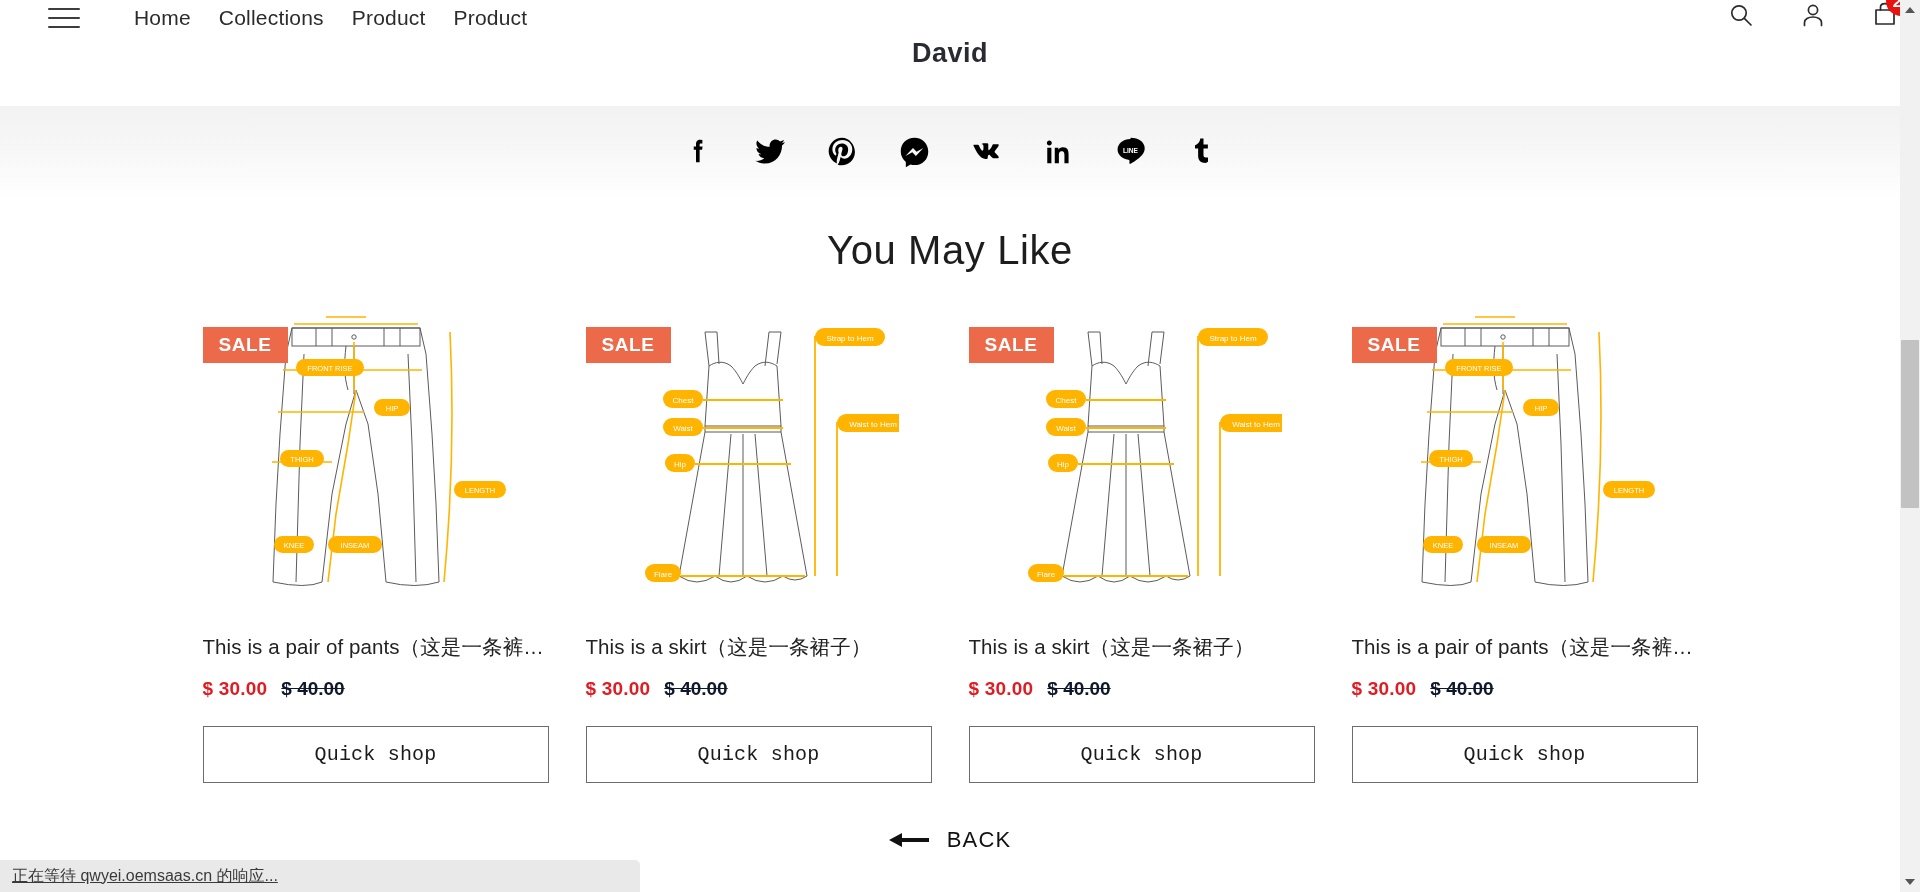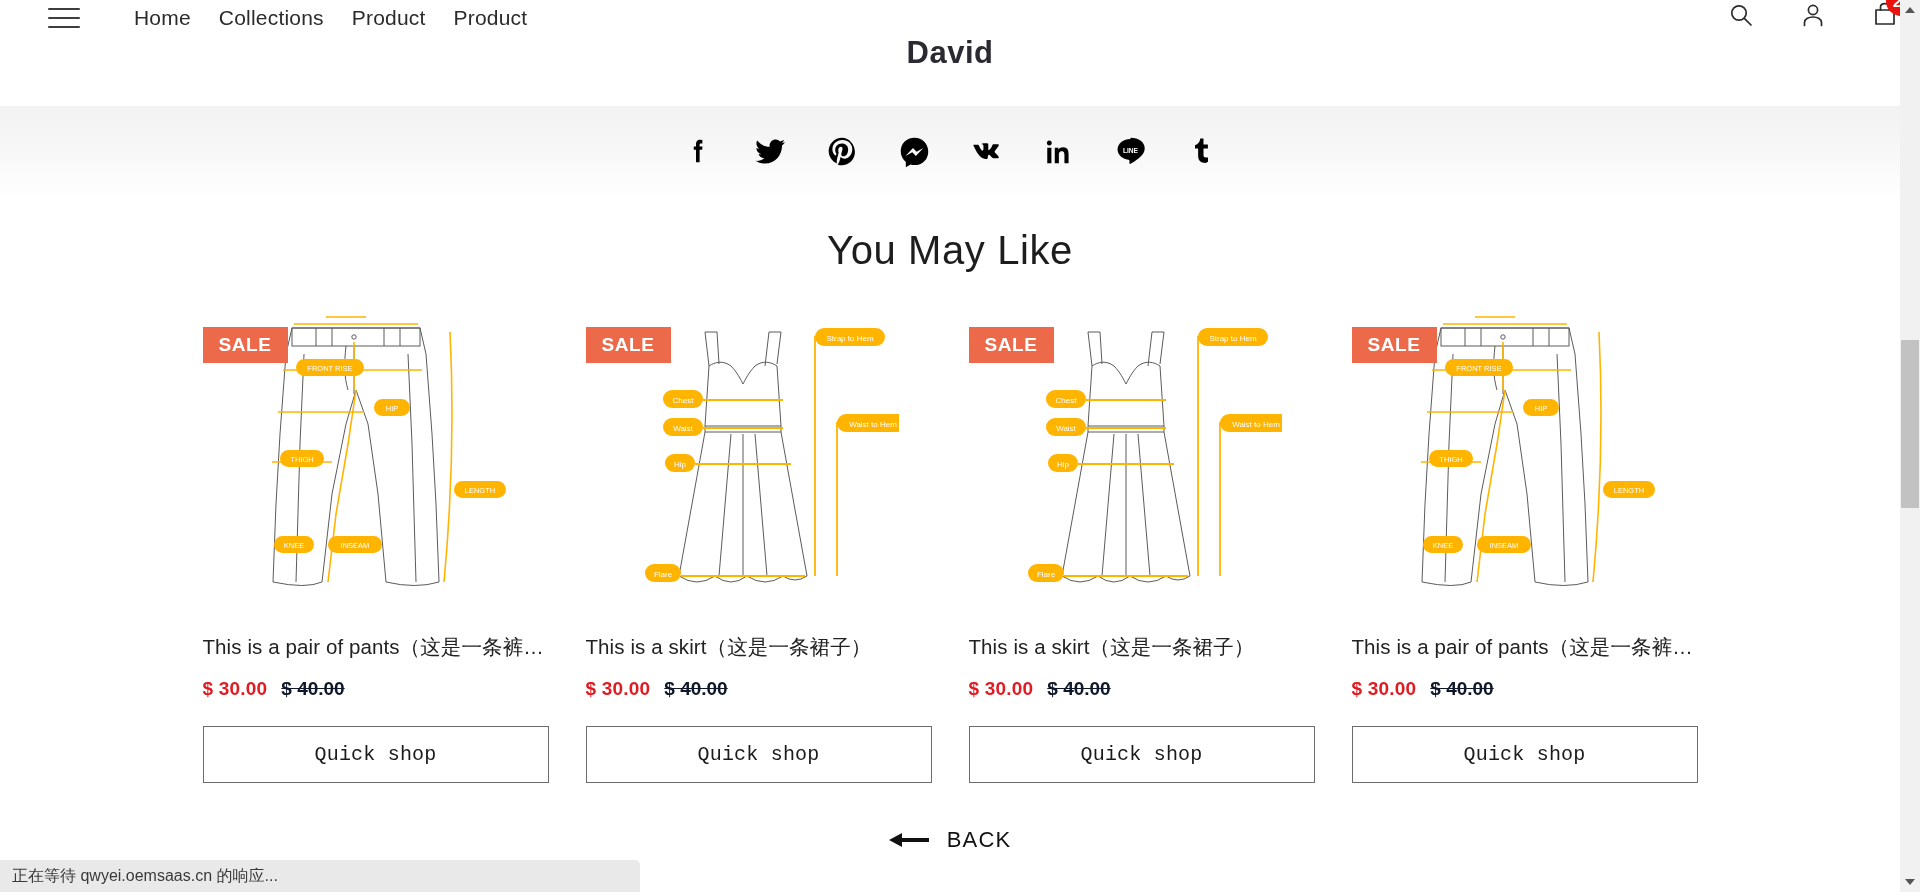--- a/index.html
+++ b/index.html
@@ -60,21 +60,21 @@
     padding: 6px 14px;
     cursor: pointer;
     white-space: nowrap;
   }
   .logo {
     position: absolute;
     left: 0; right: 0;
     top: 50%;
     transform: translateY(-50%);
     text-align: center;
-    font-size: 31px;
+    font-size: 27px;
     font-weight: bold;
     letter-spacing: .5px;
     color: #2a2a33;
     pointer-events: none;
   }
   .nav-right {
     margin-left: auto;
     display: flex;
     align-items: center;
     gap: 42px;
@@ -215,20 +215,21 @@
     height: 30px;
     min-width: 640px;
     background: #e9e9e9;
     border-top-right-radius: 5px;
     display: flex;
     align-items: center;
     padding: 16px 12px;
     font-size: 16px;
     color: #3a3a3a;
     z-index: 20;
+    text-decoration: underline;
   }
 
   
   .scrollbar {
     position: absolute;
     right: 0; top: 0;
     width: 20px; height: 892px;
     background: #f1f1f1;
     z-index: 30;
   }

